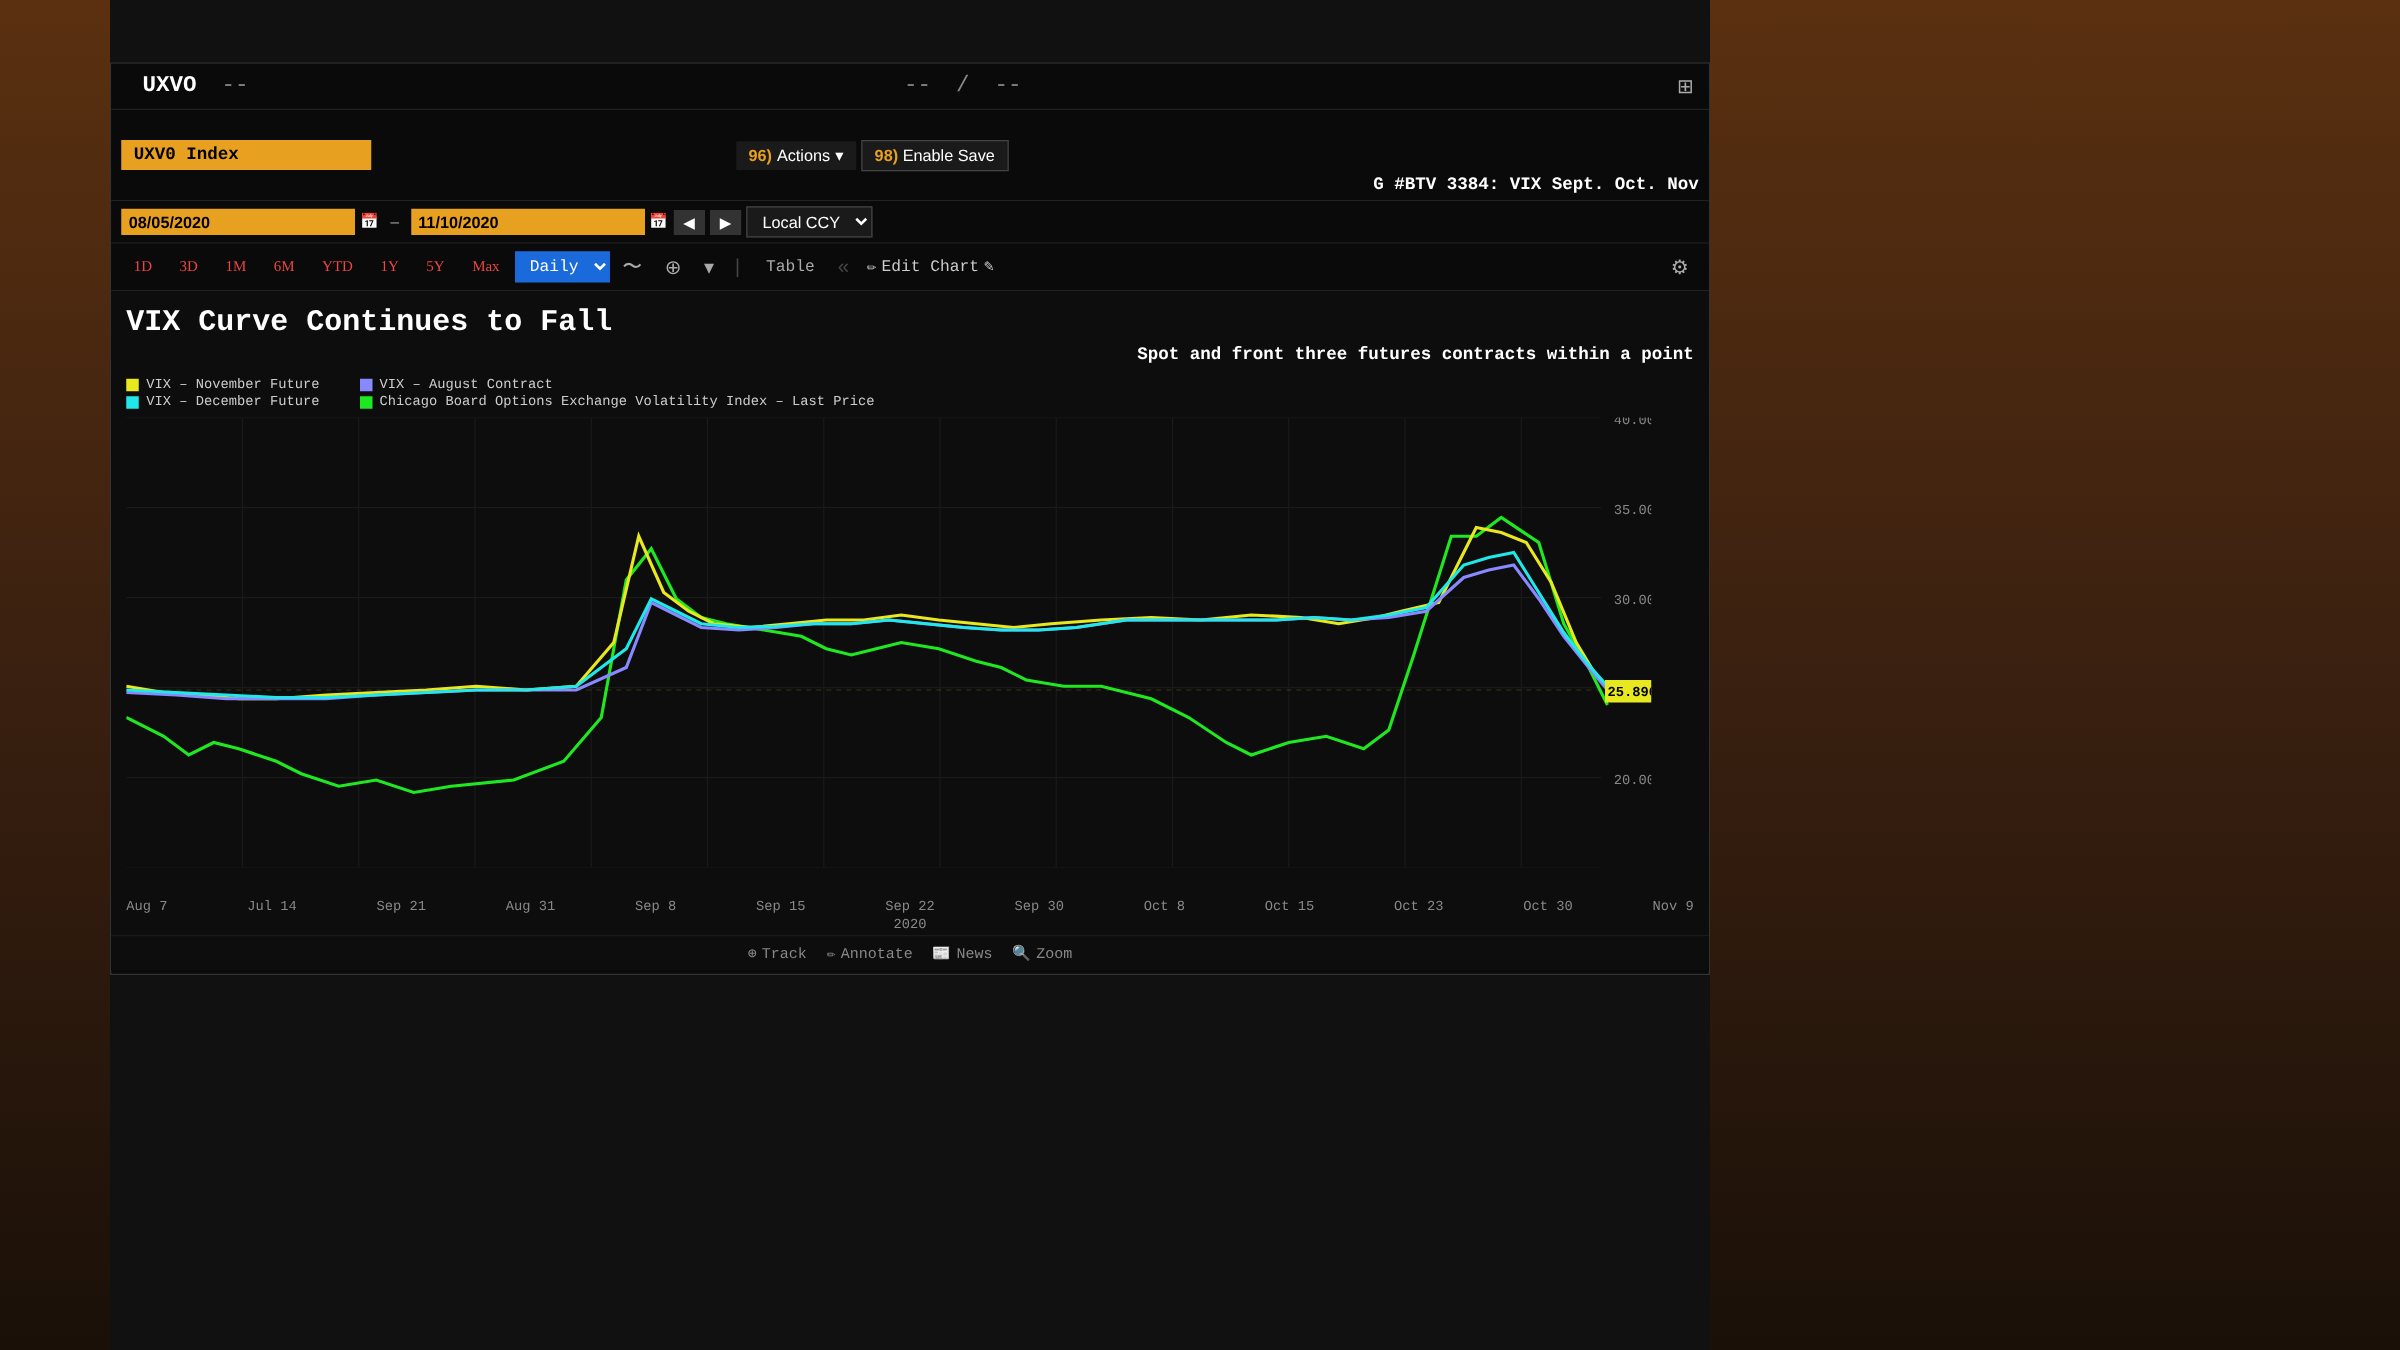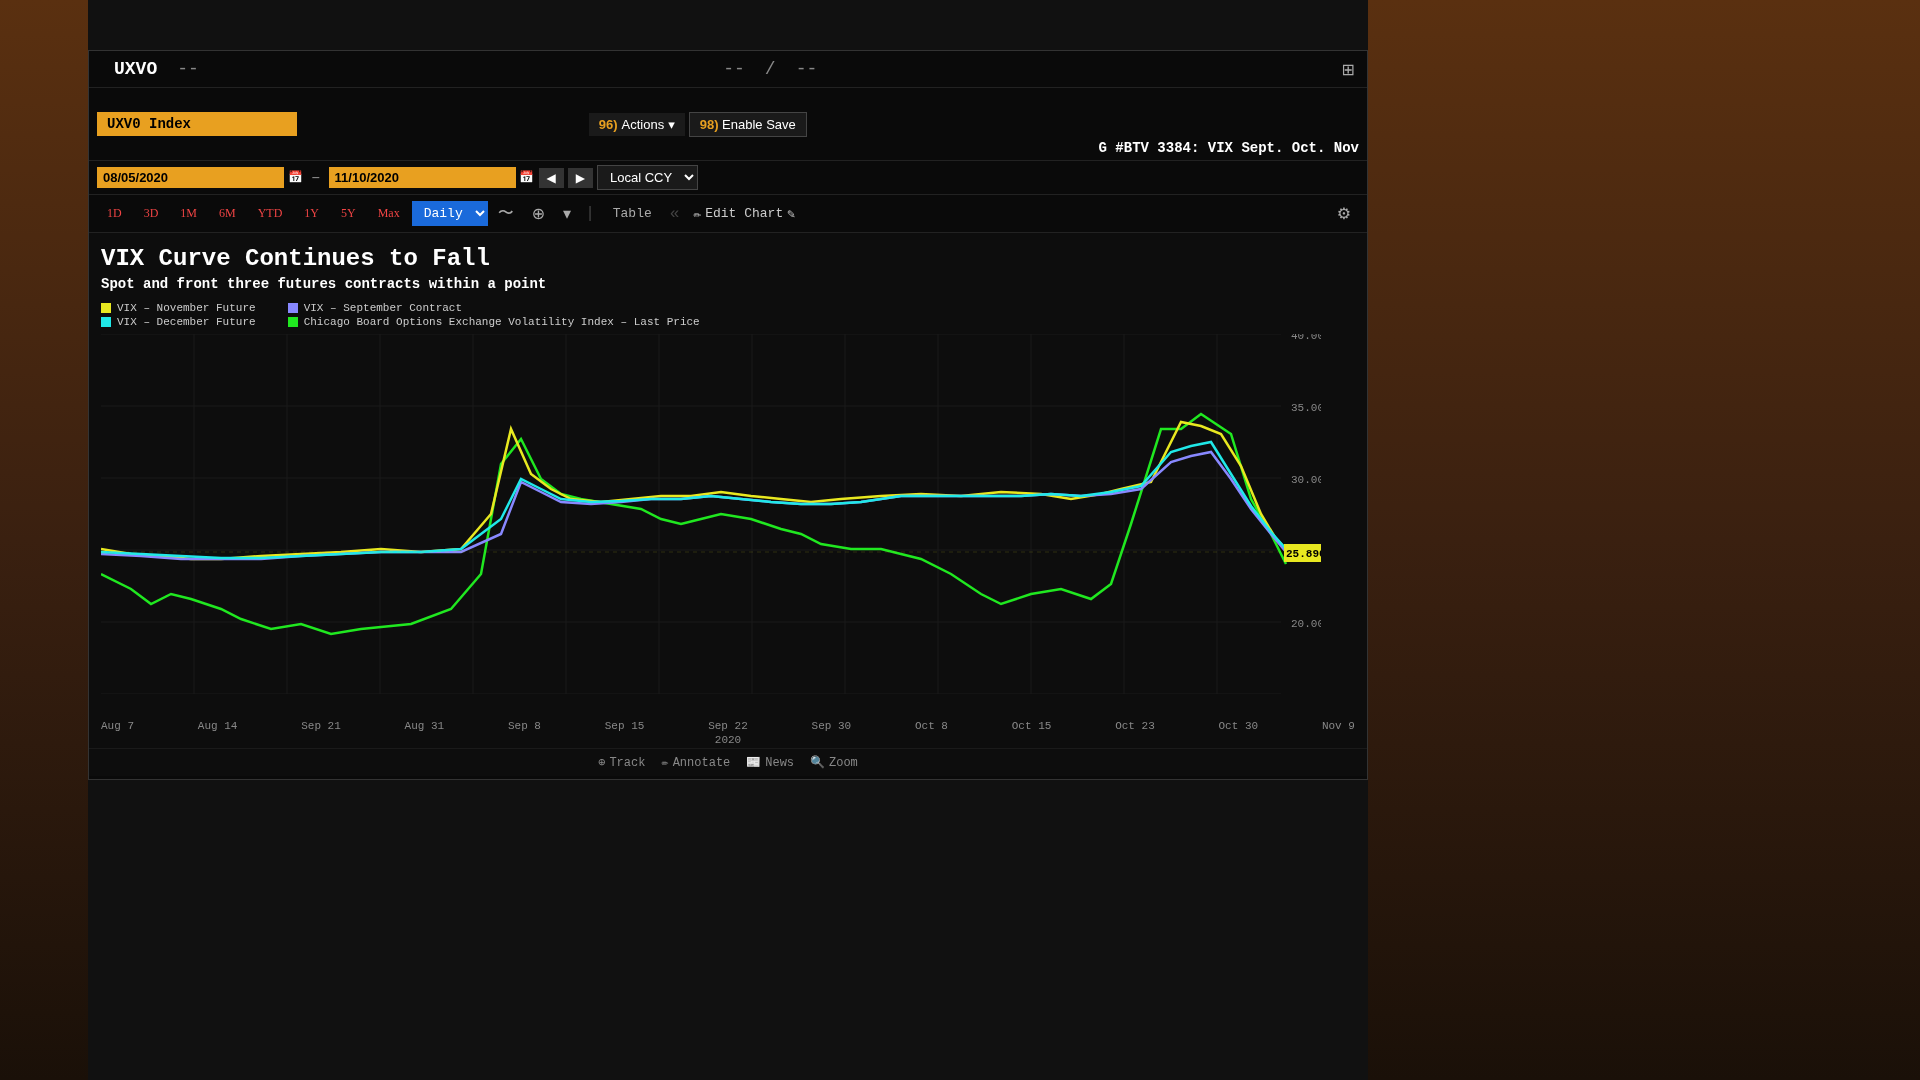--- a/index.html
+++ b/index.html
@@ -235,20 +235,21 @@
       font-weight: bold;
       padding: 0 12px;
       font-family: 'Courier New', monospace;
     }
     .chart-subtitle {
       color: #ffffff;
       font-size: 14px;
       padding: 4px 12px;
       font-family: 'Courier New', monospace;
       font-weight: bold;
+      text-align: right;
     }
     .chart-legend {
       display: flex;
       flex-direction: column;
       gap: 2px;
       padding: 6px 12px;
       font-size: 11px;
     }
     .legend-row {
       display: flex;
@@ -372,21 +373,21 @@
     <div class="chart-container">
       <div class="chart-title">VIX Curve Continues to Fall</div>
       <div class="chart-subtitle">Spot and front three futures contracts within a point</div>
 
       <div class="chart-legend">
         <div class="legend-row">
           <span class="legend-dot" style="background:#e8e820;"></span>
           <span>VIX – November Future</span>
           <span style="margin-left:20px;"></span>
           <span class="legend-dot" style="background:#8888ff;"></span>
-          <span>VIX – September Contract</span>
+          <span>VIX – August Contract</span>
         </div>
         <div class="legend-row">
           <span class="legend-dot" style="background:#20e8e8;"></span>
           <span>VIX – December Future</span>
           <span style="margin-left:20px;"></span>
           <span class="legend-dot" style="background:#20e820;"></span>
           <span>Chicago Board Options Exchange Volatility Index – Last Price</span>
         </div>
       </div>
 
@@ -599,21 +600,21 @@
 
           <line x1="0" y1="218" x2="1180" y2="218" stroke="#e8e820" stroke-width="0.5" stroke-dasharray="4,4" opacity="0.3"></line>
 
           <rect x="1183" y="210" width="58" height="18" fill="#e8e820"></rect>
           <text x="1185" y="223" fill="#000" font-size="11" font-weight="bold" font-family="Courier New">25.8900</text>
         </svg>
       </div>
 
       <div style="display:flex;justify-content:space-between;padding:2px 12px 0;color:#888;font-size:11px;font-family:'Courier New',monospace;margin-top:19px;">
         <span>Aug 7</span>
-        <span>Aug 14</span>
+        <span>Jul 14</span>
         <span>Sep 21</span>
         <span>Aug 31</span>
         <span>Sep 8</span>
         <span>Sep 15</span>
         <span>Sep 22</span>
         <span>Sep 30</span>
         <span>Oct 8</span>
         <span>Oct 15</span>
         <span>Oct 23</span>
         <span>Oct 30</span>

